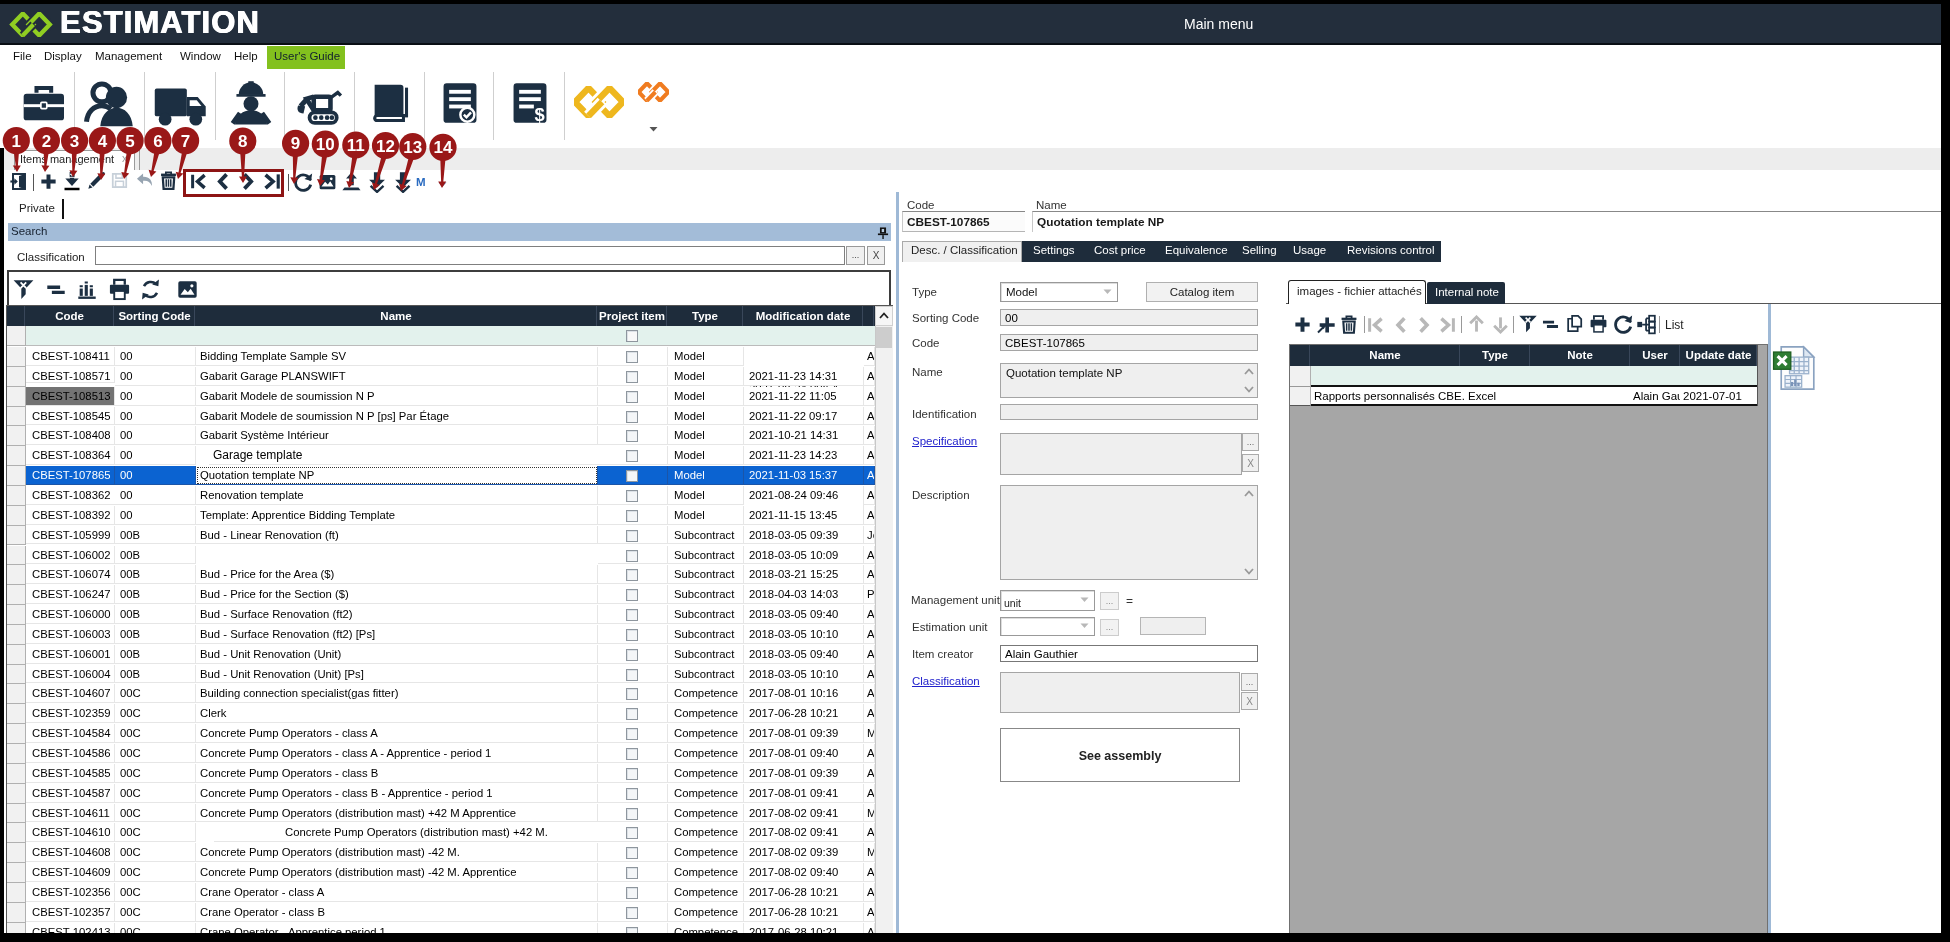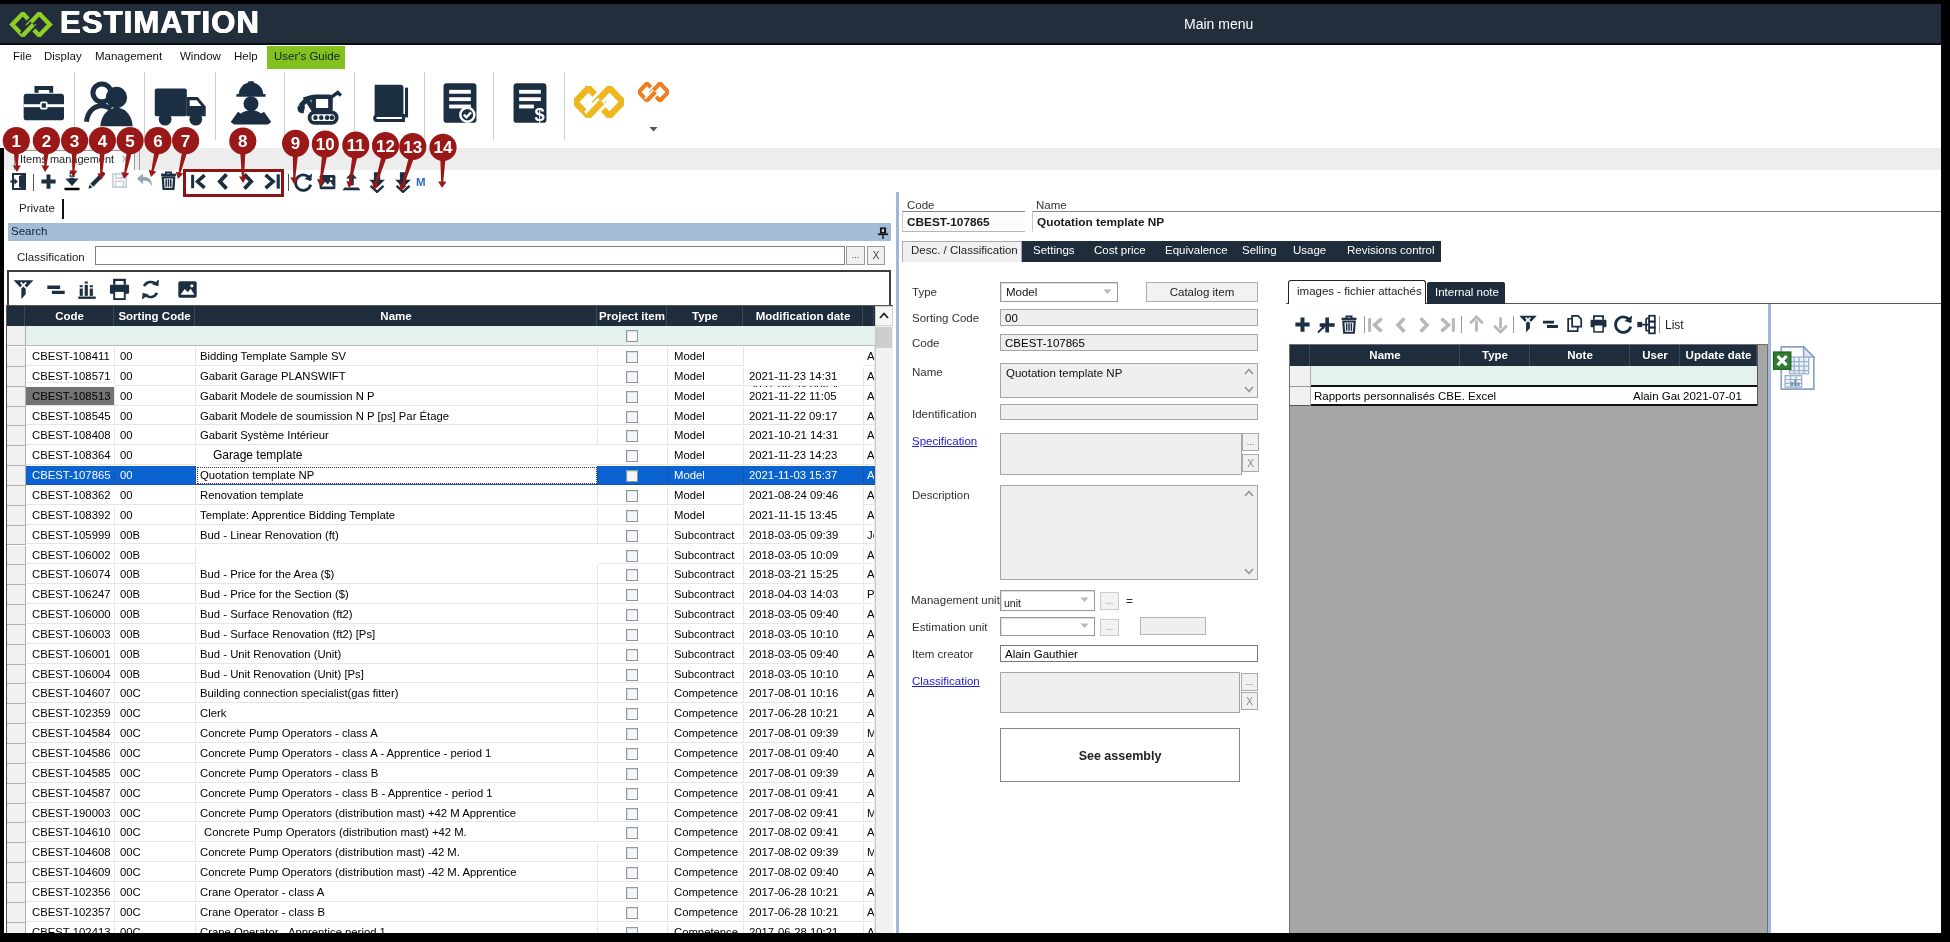--- a/index.html
+++ b/index.html
@@ -452,32 +452,32 @@
     <div style="position:absolute;left:7px;top:783.7px;width:19px;height:19.85px;background:#f1f1f1;border-right:1px solid #b0b0b0;border-bottom:1px solid #b0b0b0;"></div>
     <div style="position:absolute;left:26px;top:783.7px;width:89px;height:18.85px;overflow:hidden;white-space:nowrap;font-size:11.3px;line-height:18.85px;padding-left:6px;background:#fff;color:#000;border-bottom:1px solid #e6e6e6;border-right:1px solid #e6e6e6;">CBEST-104587</div>
     <div style="position:absolute;left:115px;top:783.7px;width:81px;height:18.85px;overflow:hidden;white-space:nowrap;font-size:11.3px;line-height:18.85px;padding-left:5px;background:#fff;color:#000;border-bottom:1px solid #e6e6e6;border-right:1px solid #e6e6e6;">00C</div>
     <div style="position:absolute;left:196px;top:783.7px;width:402px;height:18.85px;overflow:hidden;white-space:nowrap;font-size:11.3px;line-height:18.85px;padding-left:4px;background:#fff;color:#000;border-bottom:1px solid #e6e6e6;border-right:1px solid #e6e6e6;">Concrete Pump Operators - class B - Apprentice - period 1</div>
     <div style="position:absolute;left:598px;top:783.7px;width:70px;height:18.85px;overflow:hidden;white-space:nowrap;font-size:11.3px;line-height:18.85px;padding-left:0px;background:#fff;color:#000;border-bottom:1px solid #e6e6e6;border-right:1px solid #e6e6e6;"></div>
     <div style="position:absolute;left:668px;top:783.7px;width:76px;height:18.85px;overflow:hidden;white-space:nowrap;font-size:11.3px;line-height:18.85px;padding-left:6px;background:#fff;color:#000;border-bottom:1px solid #e6e6e6;border-right:1px solid #e6e6e6;">Competence</div>
     <div style="position:absolute;left:744px;top:783.7px;width:120px;height:18.85px;overflow:hidden;white-space:nowrap;font-size:11.3px;line-height:18.85px;padding-left:5px;background:#fff;color:#000;border-bottom:1px solid #e6e6e6;border-right:1px solid #e6e6e6;">2017-08-01 09:41</div>
     <div style="position:absolute;left:864px;top:783.7px;width:11px;height:18.85px;overflow:hidden;white-space:nowrap;font-size:11.3px;line-height:18.85px;padding-left:3px;background:#fff;color:#000;border-bottom:1px solid #e6e6e6;border-right:1px solid #e6e6e6;">A</div>
     <div style="position:absolute;left:626px;top:787.7px;width:12px;height:12px;background:#f4f6f8;border:1px solid #8e969e;box-shadow:inset 1px 1px 0 #dce1e6;"></div>
     <div style="position:absolute;left:7px;top:803.55px;width:19px;height:19.85px;background:#f1f1f1;border-right:1px solid #b0b0b0;border-bottom:1px solid #b0b0b0;"></div>
-    <div style="position:absolute;left:26px;top:803.55px;width:89px;height:18.85px;overflow:hidden;white-space:nowrap;font-size:11.3px;line-height:18.85px;padding-left:6px;background:#fff;color:#000;border-bottom:1px solid #e6e6e6;border-right:1px solid #e6e6e6;">CBEST-190003</div>
+    <div style="position:absolute;left:26px;top:803.55px;width:89px;height:18.85px;overflow:hidden;white-space:nowrap;font-size:11.3px;line-height:18.85px;padding-left:6px;background:#fff;color:#000;border-bottom:1px solid #e6e6e6;border-right:1px solid #e6e6e6;">CBEST-104611</div>
     <div style="position:absolute;left:115px;top:803.55px;width:81px;height:18.85px;overflow:hidden;white-space:nowrap;font-size:11.3px;line-height:18.85px;padding-left:5px;background:#fff;color:#000;border-bottom:1px solid #e6e6e6;border-right:1px solid #e6e6e6;">00C</div>
     <div style="position:absolute;left:196px;top:803.55px;width:402px;height:18.85px;overflow:hidden;white-space:nowrap;font-size:11.3px;line-height:18.85px;padding-left:4px;background:#fff;color:#000;border-bottom:1px solid #e6e6e6;border-right:1px solid #e6e6e6;">Concrete Pump Operators (distribution mast) +42 M Apprentice</div>
     <div style="position:absolute;left:598px;top:803.55px;width:70px;height:18.85px;overflow:hidden;white-space:nowrap;font-size:11.3px;line-height:18.85px;padding-left:0px;background:#fff;color:#000;border-bottom:1px solid #e6e6e6;border-right:1px solid #e6e6e6;"></div>
     <div style="position:absolute;left:668px;top:803.55px;width:76px;height:18.85px;overflow:hidden;white-space:nowrap;font-size:11.3px;line-height:18.85px;padding-left:6px;background:#fff;color:#000;border-bottom:1px solid #e6e6e6;border-right:1px solid #e6e6e6;">Competence</div>
     <div style="position:absolute;left:744px;top:803.55px;width:120px;height:18.85px;overflow:hidden;white-space:nowrap;font-size:11.3px;line-height:18.85px;padding-left:5px;background:#fff;color:#000;border-bottom:1px solid #e6e6e6;border-right:1px solid #e6e6e6;">2017-08-02 09:41</div>
     <div style="position:absolute;left:864px;top:803.55px;width:11px;height:18.85px;overflow:hidden;white-space:nowrap;font-size:11.3px;line-height:18.85px;padding-left:3px;background:#fff;color:#000;border-bottom:1px solid #e6e6e6;border-right:1px solid #e6e6e6;">M</div>
     <div style="position:absolute;left:626px;top:807.55px;width:12px;height:12px;background:#f4f6f8;border:1px solid #8e969e;box-shadow:inset 1px 1px 0 #dce1e6;"></div>
     <div style="position:absolute;left:7px;top:823.4000000000001px;width:19px;height:19.85px;background:#f1f1f1;border-right:1px solid #b0b0b0;border-bottom:1px solid #b0b0b0;"></div>
     <div style="position:absolute;left:26px;top:823.4000000000001px;width:89px;height:18.85px;overflow:hidden;white-space:nowrap;font-size:11.3px;line-height:18.85px;padding-left:6px;background:#fff;color:#000;border-bottom:1px solid #e6e6e6;border-right:1px solid #e6e6e6;">CBEST-104610</div>
     <div style="position:absolute;left:115px;top:823.4000000000001px;width:81px;height:18.85px;overflow:hidden;white-space:nowrap;font-size:11.3px;line-height:18.85px;padding-left:5px;background:#fff;color:#000;border-bottom:1px solid #e6e6e6;border-right:1px solid #e6e6e6;">00C</div>
-    <div style="position:absolute;left:200px;top:823.4000000000001px;width:402px;height:18.85px;overflow:hidden;white-space:nowrap;font-size:11.3px;line-height:18.85px;padding-left:4px;background:#fff;color:#000;border-bottom:1px solid #e6e6e6;border-right:1px solid #e6e6e6;">Concrete Pump Operators (distribution mast) +42 M.</div>
+    <div style="position:absolute;left:214px;top:823.4000000000001px;width:402px;height:18.85px;overflow:hidden;white-space:nowrap;font-size:11.3px;line-height:18.85px;padding-left:4px;background:#fff;color:#000;border-bottom:1px solid #e6e6e6;border-right:1px solid #e6e6e6;text-align:center;">Concrete Pump Operators (distribution mast) +42 M.</div>
     <div style="position:absolute;left:598px;top:823.4000000000001px;width:70px;height:18.85px;overflow:hidden;white-space:nowrap;font-size:11.3px;line-height:18.85px;padding-left:0px;background:#fff;color:#000;border-bottom:1px solid #e6e6e6;border-right:1px solid #e6e6e6;"></div>
     <div style="position:absolute;left:668px;top:823.4000000000001px;width:76px;height:18.85px;overflow:hidden;white-space:nowrap;font-size:11.3px;line-height:18.85px;padding-left:6px;background:#fff;color:#000;border-bottom:1px solid #e6e6e6;border-right:1px solid #e6e6e6;">Competence</div>
     <div style="position:absolute;left:744px;top:823.4000000000001px;width:120px;height:18.85px;overflow:hidden;white-space:nowrap;font-size:11.3px;line-height:18.85px;padding-left:5px;background:#fff;color:#000;border-bottom:1px solid #e6e6e6;border-right:1px solid #e6e6e6;">2017-08-02 09:41</div>
     <div style="position:absolute;left:864px;top:823.4000000000001px;width:11px;height:18.85px;overflow:hidden;white-space:nowrap;font-size:11.3px;line-height:18.85px;padding-left:3px;background:#fff;color:#000;border-bottom:1px solid #e6e6e6;border-right:1px solid #e6e6e6;">A</div>
     <div style="position:absolute;left:626px;top:827.4000000000001px;width:12px;height:12px;background:#f4f6f8;border:1px solid #8e969e;box-shadow:inset 1px 1px 0 #dce1e6;"></div>
     <div style="position:absolute;left:7px;top:843.25px;width:19px;height:19.85px;background:#f1f1f1;border-right:1px solid #b0b0b0;border-bottom:1px solid #b0b0b0;"></div>
     <div style="position:absolute;left:26px;top:843.25px;width:89px;height:18.85px;overflow:hidden;white-space:nowrap;font-size:11.3px;line-height:18.85px;padding-left:6px;background:#fff;color:#000;border-bottom:1px solid #e6e6e6;border-right:1px solid #e6e6e6;">CBEST-104608</div>
     <div style="position:absolute;left:115px;top:843.25px;width:81px;height:18.85px;overflow:hidden;white-space:nowrap;font-size:11.3px;line-height:18.85px;padding-left:5px;background:#fff;color:#000;border-bottom:1px solid #e6e6e6;border-right:1px solid #e6e6e6;">00C</div>
     <div style="position:absolute;left:196px;top:843.25px;width:402px;height:18.85px;overflow:hidden;white-space:nowrap;font-size:11.3px;line-height:18.85px;padding-left:4px;background:#fff;color:#000;border-bottom:1px solid #e6e6e6;border-right:1px solid #e6e6e6;">Concrete Pump Operators (distribution mast) -42 M.</div>
     <div style="position:absolute;left:598px;top:843.25px;width:70px;height:18.85px;overflow:hidden;white-space:nowrap;font-size:11.3px;line-height:18.85px;padding-left:0px;background:#fff;color:#000;border-bottom:1px solid #e6e6e6;border-right:1px solid #e6e6e6;"></div>

